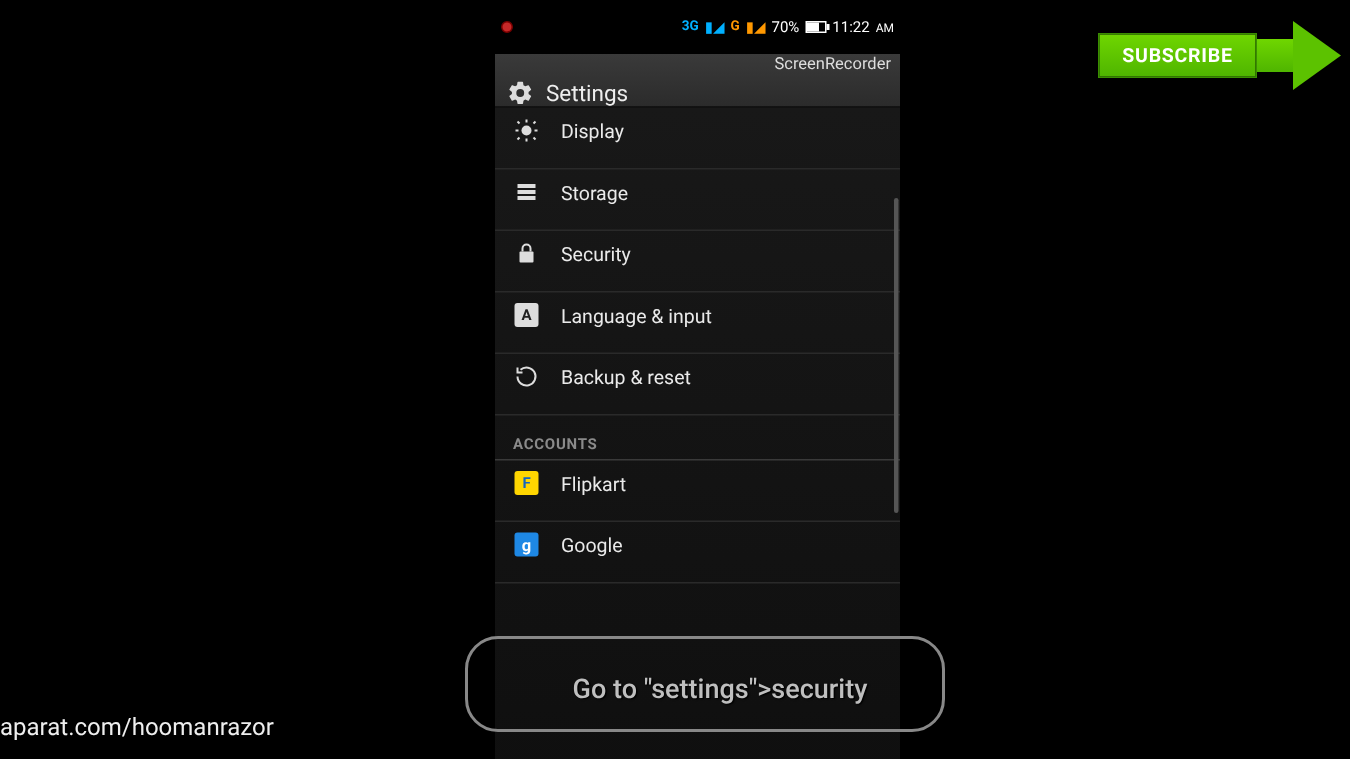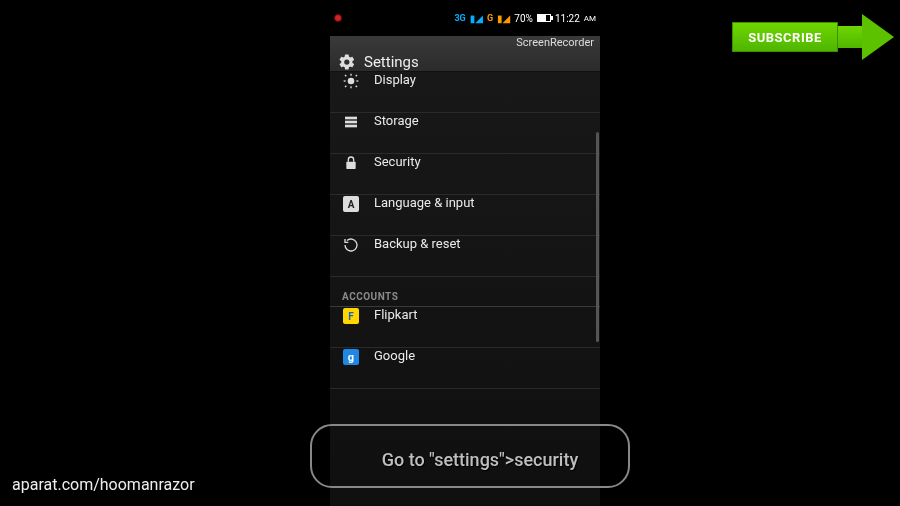--- a/index.html
+++ b/index.html
@@ -60,22 +60,22 @@
   }
   .settings-list {
     background: linear-gradient(to bottom, #181818, #0f0f0f);
     height: calc(100% - 56px);
     overflow: hidden;
     position: relative;
   }
   .row {
     height: 41px;
     display: flex;
-    align-items: flex-start;
-    padding: 0 12px;
+    align-items: flex-end;
+    padding: 16px 12px;
     border-bottom: 1px solid #2a2a2a;
     color: #eaeaea;
     font-size: 13px;
   }
   .row .ico {
     width: 18px; height: 18px; margin-right: 14px;
     display:flex; align-items:center; justify-content:center;
     color:#ddd; flex-shrink:0;
   }
   .row .ico-square { width:16px; height:16px; background:#ddd; border-radius:2px; display:flex; align-items:center; justify-content:center; color:#222; font-size:10px; font-weight:bold; }
@@ -110,21 +110,21 @@
     width:260px;
     text-align:center;
     color:#bfbfbf;
     font-size:18px;
     font-weight:500;
     text-shadow:1px 1px 1px #000;
     pointer-events:none;
   }
   .watermark {
     position:absolute;
-    left:12px; bottom:12px;
+    left:0; bottom:12px;
     color:#eee;
     font-size:16px;
   }
   .subscribe-btn {
     position:absolute;
     right:62px; top:22px;
     width:106px; height:30px;
     background: linear-gradient(to bottom, #6fd600, #4fb500);
     border:1px solid #3a8e00;
     display:flex; align-items:center; justify-content:center;

